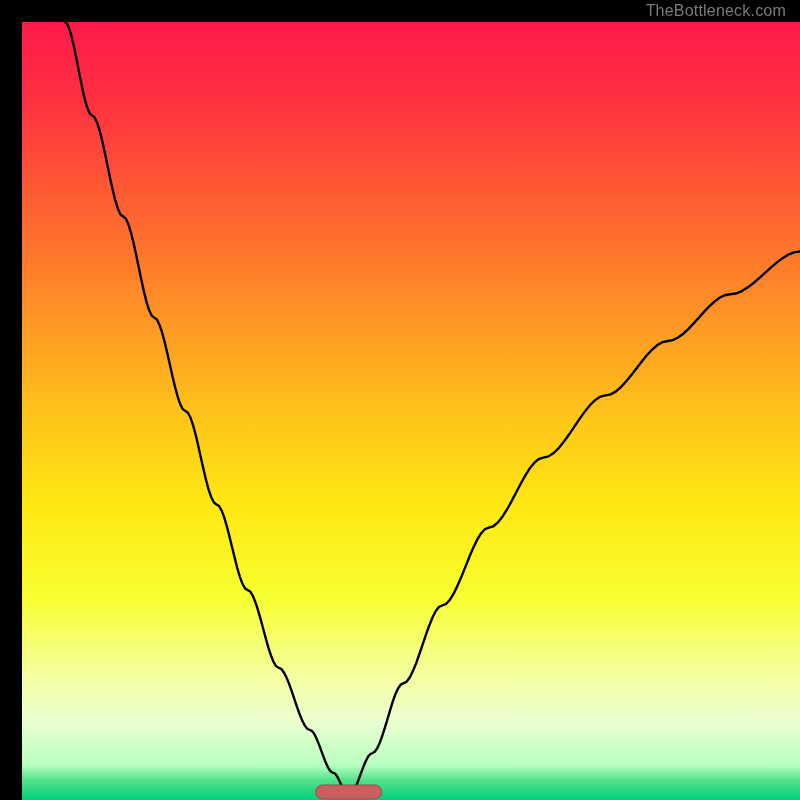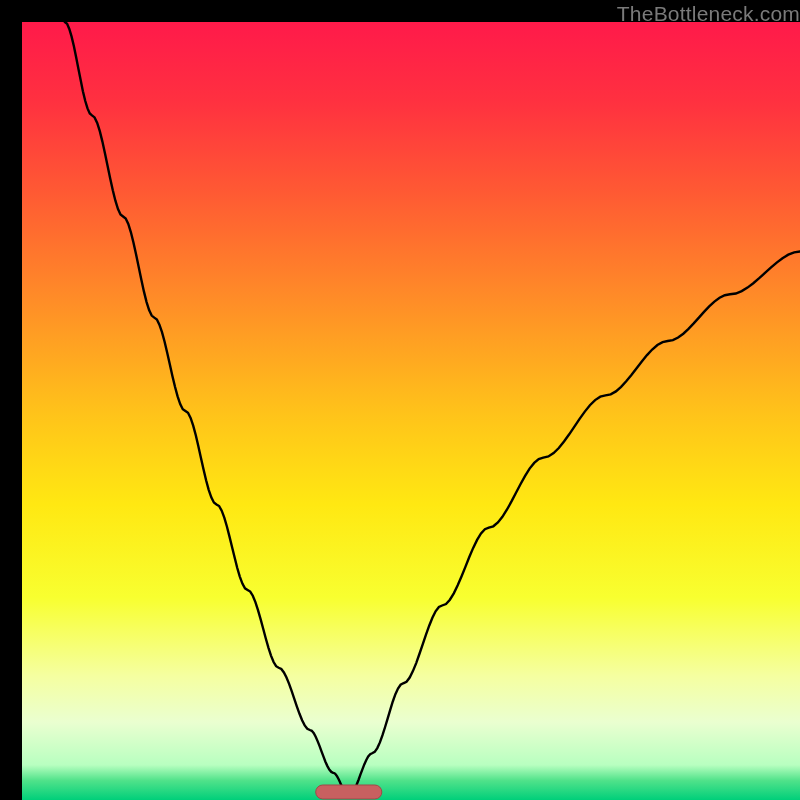--- a/index.html
+++ b/index.html
@@ -22,23 +22,23 @@
   .plot {
     position: absolute;
     left: 11px;
     top: 11px;
     width: 778px;
     height: 778px;
   }
   .watermark {
     position: absolute;
     top: 2px;
-    right: 0;
+    right: 14px;
     color: #7a7a7a;
-    font-size: 21px;
+    font-size: 16px;
     letter-spacing: 0.2px;
     font-weight: 400;
   }
   svg { display: block; }
 </style>
 </head>
 <body>
 
 <div class="frame">
   <svg class="plot" width="778" height="778" viewBox="0 0 778 778">

